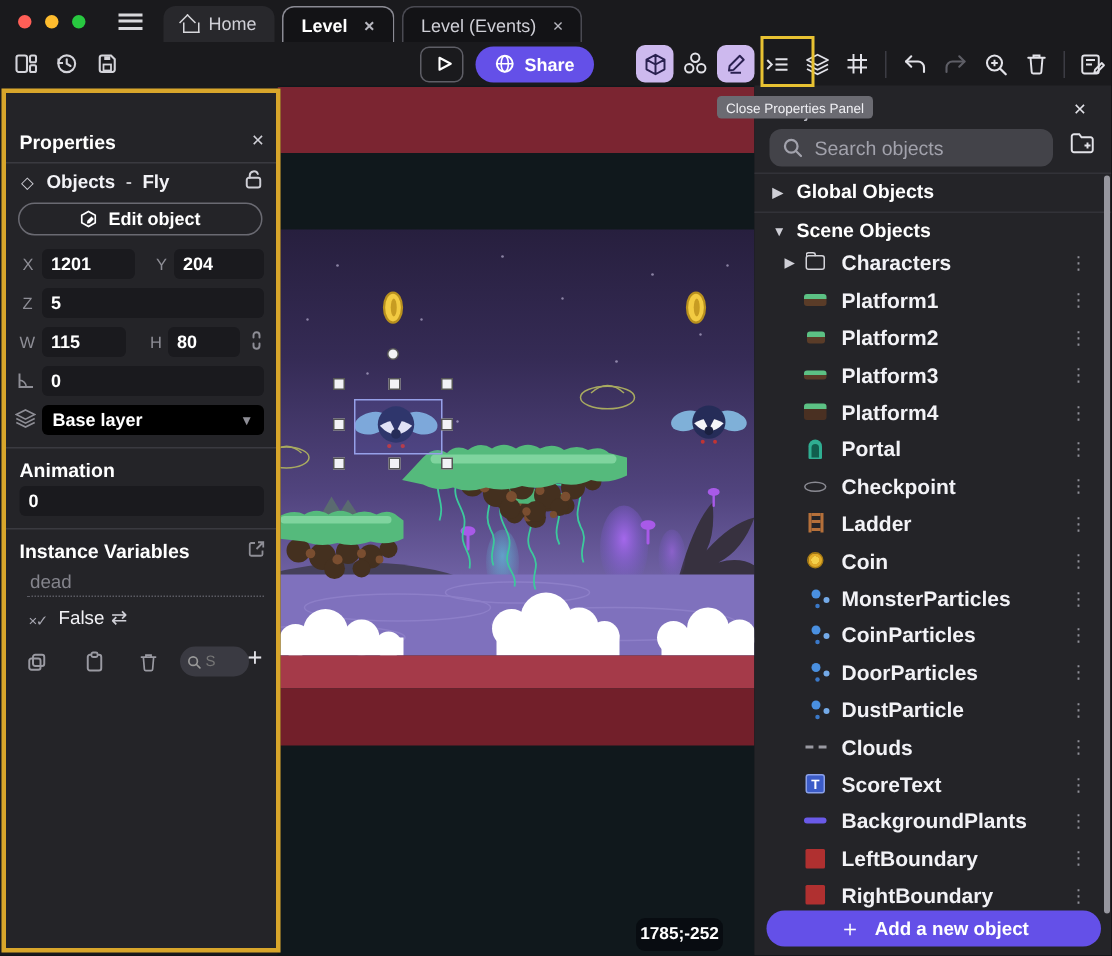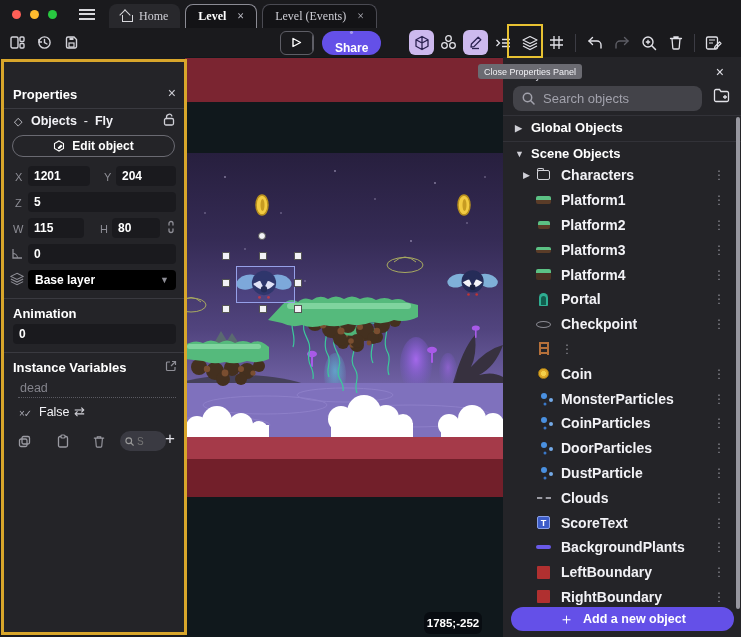--- a/index.html
+++ b/index.html
@@ -9,36 +9,36 @@
     background:#1a1a1d; font-family:"Liberation Sans", sans-serif; color:#e8e8ec;
     -webkit-font-smoothing:antialiased;
   }
   
   .titlebar { position:absolute; left:0; top:0; width:741px; height:28px; background:#1a1a1d; display:flex; align-items:center; }
   .tl { width:9px; height:9px; border-radius:50%; margin-left:9px; }
   .tl.red{ background:#ff5f57; margin-left:12px;} .tl.yel{ background:#febc2e;} .tl.grn{ background:#28c840;}
   .burger { width:16px; height:11px; margin-left:22px; border-top:2px solid #d8d8dc; border-bottom:2px solid #d8d8dc; position:relative; }
   .burger::after { content:""; position:absolute; left:0; top:2.5px; width:16px; height:2px; background:#d8d8dc; }
   .tabs { display:flex; align-items:flex-end; height:28px; margin-left:14px; gap:5px; }
-  .tab { display:flex; align-items:center; gap:7px; height:24px; padding:0 12px; border-radius:8px 8px 0 0; font-size:12px; color:#cfcfd6;font-family:Liberation Serif, serif; }
+  .tab { display:flex; align-items:center; gap:7px; height:24px; padding:0 12px; border-radius:8px 8px 0 0; font-size:12px; color:#cfcfd6; }
   .tab.home { background:#28282c; }
   .tab.active { background:#131316; border:1px solid #8b8b94; border-bottom:none; color:#fff; font-weight:bold; }
   .tab.dim { background:#131316; border:1px solid #4a4a52; border-bottom:none; }
   .tab .x { font-size:12px; color:#b8b8c0; margin-left:4px; }
   .home-ic { width:11px; height:10px; position:relative; }
   .home-ic::before{ content:""; position:absolute; left:1px; top:4px; width:9px; height:6px; border:1.4px solid #d8d8dc; border-top:none;}
   .home-ic::after{ content:""; position:absolute; left:0; top:0; width:7px; height:7px; border-top:1.4px solid #d8d8dc; border-left:1.4px solid #d8d8dc; transform:rotate(45deg); }
   
   .toolbar { position:absolute; left:0; top:28px; width:741px; height:29px; background:#1a1a1d; display:flex; align-items:center; }
   .ghost { width:24px; height:24px; display:flex; align-items:center; justify-content:center; color:#d4d4da; border-radius:5px; }
   .tb-left { display:flex; gap:3px; margin-left:5px; }
   .btn-preview { display:flex; align-items:center; height:24px; margin-left:197px; border:1px solid #5e5e66; border-radius:6px; overflow:hidden; }
   .btn-preview .main { display:flex; align-items:center; gap:7px; padding:0 10px; font-size:12px; font-weight:bold; color:#fff; }
   .btn-preview .sep { width:1px; height:24px; background:#5e5e66; }
-  .btn-share { display:flex; align-items:center; gap:7px; height:24px; padding:0 13px; margin-left:8px; background:#6450e8; border-radius:13px; font-size:12px; font-weight:bold; color:#fff;flex-direction:column; }
+  .btn-share { display:flex; align-items:center; gap:7px; height:24px; padding:0 13px; margin-left:8px; background:#6450e8; border-radius:13px; font-size:12px; font-weight:bold; color:#fff; }
   .tb-icons { display:flex; align-items:center; gap:2px; margin-left:28px; }
   .ib { width:25px; height:25px; border-radius:6px; display:flex; align-items:center; justify-content:center; color:#e2e2e8; }
   .ib.active { background:#cdb9ee; color:#2a2150; }
   .ib.dim { color:#5e5e66; }
   .vsep { width:1px; height:18px; background:#3c3c44; margin:0 4px; }
   
   .canvas { position:absolute; left:185px; top:57px; width:318px; height:580px; background:#10181c; overflow:hidden; }
   .band-top { position:absolute; left:0; top:1px; width:318px; height:44px; background:#7b2531; }
   .sky { position:absolute; left:0; top:96px; width:318px; height:284px;
     background:linear-gradient(#271f3e 0%, #352b55 30%, #51447e 62%, #7466aa 85%, #8374bc 100%); }
@@ -671,20 +671,21 @@
             <span class="ic-checkpoint"></span>
           </span>
         <span class="lbl">Checkpoint</span>
         <span class="kebab">⋮</span>
       </div>
       <div class="orow">
         <span class="noc"></span>
           <span class="oic">
             <span class="ic-ladder"></span>
           </span>
+        <span class="lbl">Ladder</span>
         <span class="kebab">⋮</span>
       </div>
       <div class="orow">
         <span class="noc"></span>
           <span class="oic">
             <span class="ic-coin"></span>
           </span>
         <span class="lbl">Coin</span>
         <span class="kebab">⋮</span>
       </div>

